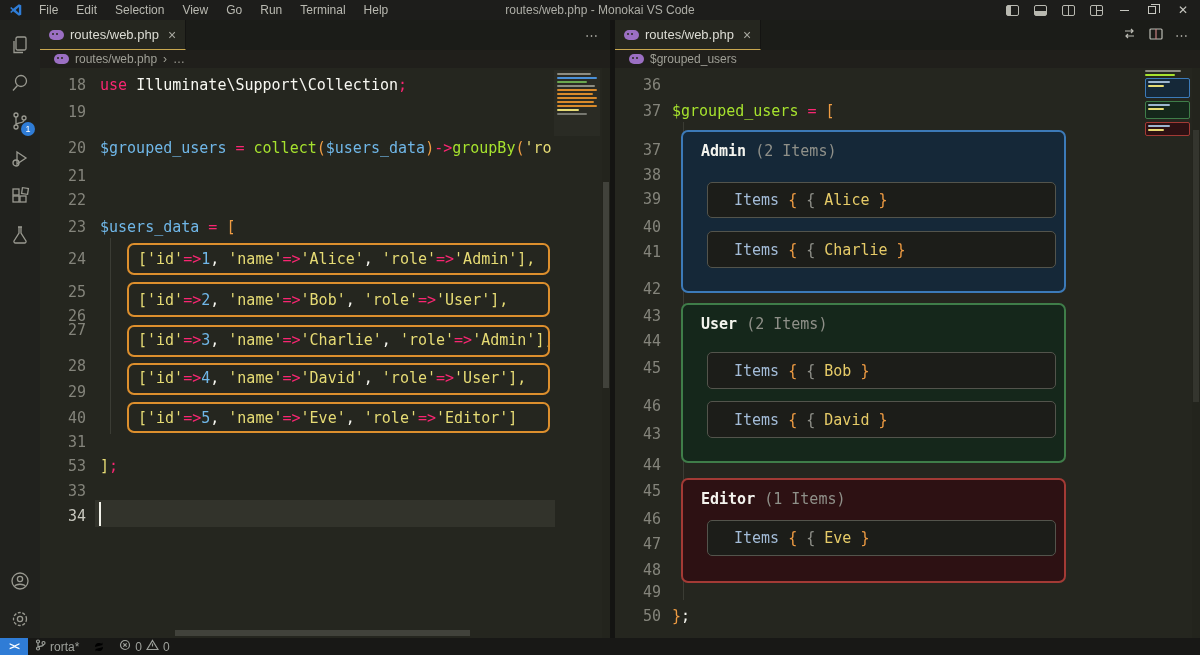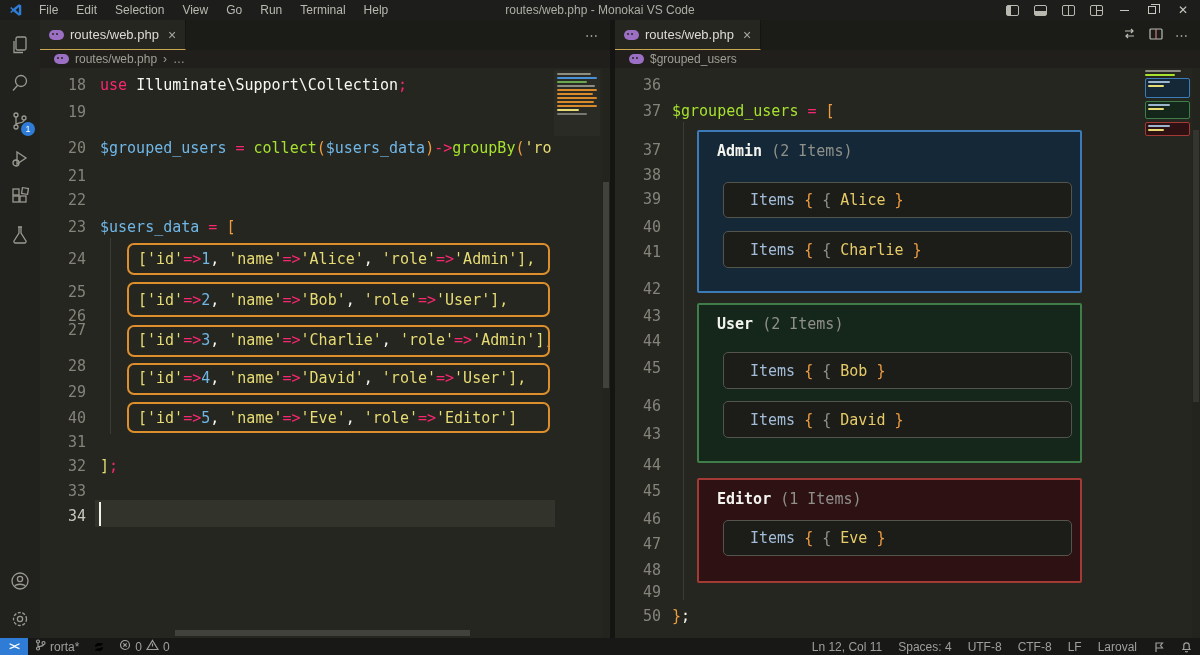--- a/index.html
+++ b/index.html
@@ -62,21 +62,21 @@
   .scroll-v .thumb{position:absolute;left:1px;width:6px;background:#41423b;border-radius:0}
   .scroll-h{position:absolute;left:0;bottom:1px;height:8px}
   .scroll-h .thumb{position:absolute;top:1px;height:6px;background:#41423b}
   
   .minimap{position:absolute;top:2px;right:10px}
   .mm-left{width:46px;height:66px;background:#2a2b24;padding:3px 3px}
   .mm-bar{height:2px;margin-bottom:2px;border-radius:1px}
   .mm-box{border-radius:2px;margin-bottom:3px;padding:2px 2px}
   .mm-box .mm-bar{margin-bottom:2px}
   
-  .group-box{position:absolute;left:82px;width:385px;border-radius:2px}
+  .group-box{position:absolute;left:66px;width:385px;border-radius:7px}
   .g-blue{background:#152838;border:2px solid #3c7ab8}
   .g-green{background:#15271b;border:2px solid #3f7d49}
   .g-red{background:#2d1113;border:2px solid #a33a35}
   .group-header{position:absolute;left:18px;top:10px;white-space:pre}
   .g-name{color:#f4f4ee;font-weight:bold}
   .g-count{color:#8f9089}
   .item-row{position:absolute;left:24px;width:349px;background:#1c1d19;border:1px solid #53544c;
     border-radius:5px;display:flex;align-items:center;padding-left:26px;white-space:pre}
   .it-label{color:#a3bcd8}.it-open{color:#ef9c43}.it-open2{color:#8f9089}
   .it-name{color:#e6cb68}.it-close{color:#ef9c43}
@@ -235,21 +235,21 @@
         <div class="gutter-num" style="top: 121px;">22</div>
         <div class="gutter-num" style="top: 148px;">23</div>
         <div class="gutter-num" style="top: 180px;">24</div>
         <div class="gutter-num" style="top: 213px;">25</div>
         <div class="gutter-num" style="top: 237px;">26</div>
         <div class="gutter-num" style="top: 251px;">27</div>
         <div class="gutter-num" style="top: 287px;">28</div>
         <div class="gutter-num" style="top: 313px;">29</div>
         <div class="gutter-num" style="top: 339px;">40</div>
         <div class="gutter-num" style="top: 363px;">31</div>
-        <div class="gutter-num" style="top: 387px;">32</div>
+        <div class="gutter-num" style="top: 387px;">53</div>
         <div class="gutter-num" style="top: 412px;">33</div>
         <div class="gutter-num active" style="top: 437px;">34</div>
         <div class="code-line" style="top: 6px; left: 60px;"><span class="c-pink">use </span><span class="c-white">Illuminate\Support\Collection</span><span class="c-pink">;</span></div>
         <div class="code-line" style="top: 69px; left: 60px;"><span class="c-blue">$grouped_users</span><span class="c-pink"> = </span><span class="c-green">collect</span><span class="c-orange">(</span><span class="c-blue">$users_data</span><span class="c-orange">)</span><span class="c-pink">-&gt;</span><span class="c-green">groupBy</span><span class="c-orange">(</span><span class="c-yellow">'ro</span></div>
         <div class="code-line" style="top: 148px; left: 60px;"><span class="c-blue">$users_data</span><span class="c-pink"> = </span><span class="c-orange">[</span></div>
         <div class="code-line" style="top: 180px; left: 98px;"><span class="c-yellow">['id'</span><span class="c-pink">=&gt;</span><span class="c-blue">1</span><span class="c-white">, </span><span class="c-yellow">'name'</span><span class="c-pink">=&gt;</span><span class="c-yellow">'Alice'</span><span class="c-white">, </span><span class="c-yellow">'role'</span><span class="c-pink">=&gt;</span><span class="c-yellow">'Admin'</span><span class="c-yellow">],</span></div>
         <div class="code-line" style="top: 221px; left: 98px;"><span class="c-yellow">['id'</span><span class="c-pink">=&gt;</span><span class="c-blue">2</span><span class="c-white">, </span><span class="c-yellow">'name'</span><span class="c-pink">=&gt;</span><span class="c-yellow">'Bob'</span><span class="c-white">, </span><span class="c-yellow">'role'</span><span class="c-pink">=&gt;</span><span class="c-yellow">'User'</span><span class="c-yellow">],</span></div>
         <div class="code-line" style="top: 261px; left: 98px;"><span class="c-yellow">['id'</span><span class="c-pink">=&gt;</span><span class="c-blue">3</span><span class="c-white">, </span><span class="c-yellow">'name'</span><span class="c-pink">=&gt;</span><span class="c-yellow">'Charlie'</span><span class="c-white">, </span><span class="c-yellow">'role'</span><span class="c-pink">=&gt;</span><span class="c-yellow">'Admin'</span><span class="c-yellow">],</span></div>
         <div class="code-line" style="top: 299px; left: 98px;"><span class="c-yellow">['id'</span><span class="c-pink">=&gt;</span><span class="c-blue">4</span><span class="c-white">, </span><span class="c-yellow">'name'</span><span class="c-pink">=&gt;</span><span class="c-yellow">'David'</span><span class="c-white">, </span><span class="c-yellow">'role'</span><span class="c-pink">=&gt;</span><span class="c-yellow">'User'</span><span class="c-yellow">],</span></div>
         <div class="code-line" style="top: 339px; left: 98px;"><span class="c-yellow">['id'</span><span class="c-pink">=&gt;</span><span class="c-blue">5</span><span class="c-white">, </span><span class="c-yellow">'name'</span><span class="c-pink">=&gt;</span><span class="c-yellow">'Eve'</span><span class="c-white">, </span><span class="c-yellow">'role'</span><span class="c-pink">=&gt;</span><span class="c-yellow">'Editor'</span><span class="c-yellow">]</span></div>
@@ -379,32 +379,13 @@
     </span>
     <span>0</span>
     <span class="sb-icon">
       <svg width="13" height="12" viewBox="0 0 13 12">
           <path d="M6.5 1.5 L12 10.5 L1 10.5 Z"></path>
           <path d="M6.5 4.5 L6.5 7.5"></path>
         </svg>
     </span>
     <span>0</span>
   </div>
-  <div class="sb-right" id="sb-right">
-    <span class="sb-item">Ln 12, Col 11</span>
-      <span class="sb-item">Spaces: 4</span>
-      <span class="sb-item">UTF-8</span>
-      <span class="sb-item">CTF-8</span>
-      <span class="sb-item">LF</span>
-      <span class="sb-item">Laroval</span>
-
-  <span class="sb-item sb-icon">
-      <svg width="12" height="12" viewBox="0 0 12 12">
-          <path d="M3 11 L3 1.5 M3 2 L9.5 2 L7.5 4.5 L9.5 7 L3 7"></path>
-        </svg>
-    </span>
-      <span class="sb-item sb-icon">
-      <svg width="11" height="12" viewBox="0 0 11 12">
-          <path d="M2 8.5 L9 8.5 L8.2 7.2 L8.2 4.5 A2.7 2.7 0 0 0 2.8 4.5 L2.8 7.2 Z M4.5 10 A1 1 0 0 0 6.5 10"></path>
-        </svg>
-    </span>
-    </div>
 </div>
 
 </body></html>

